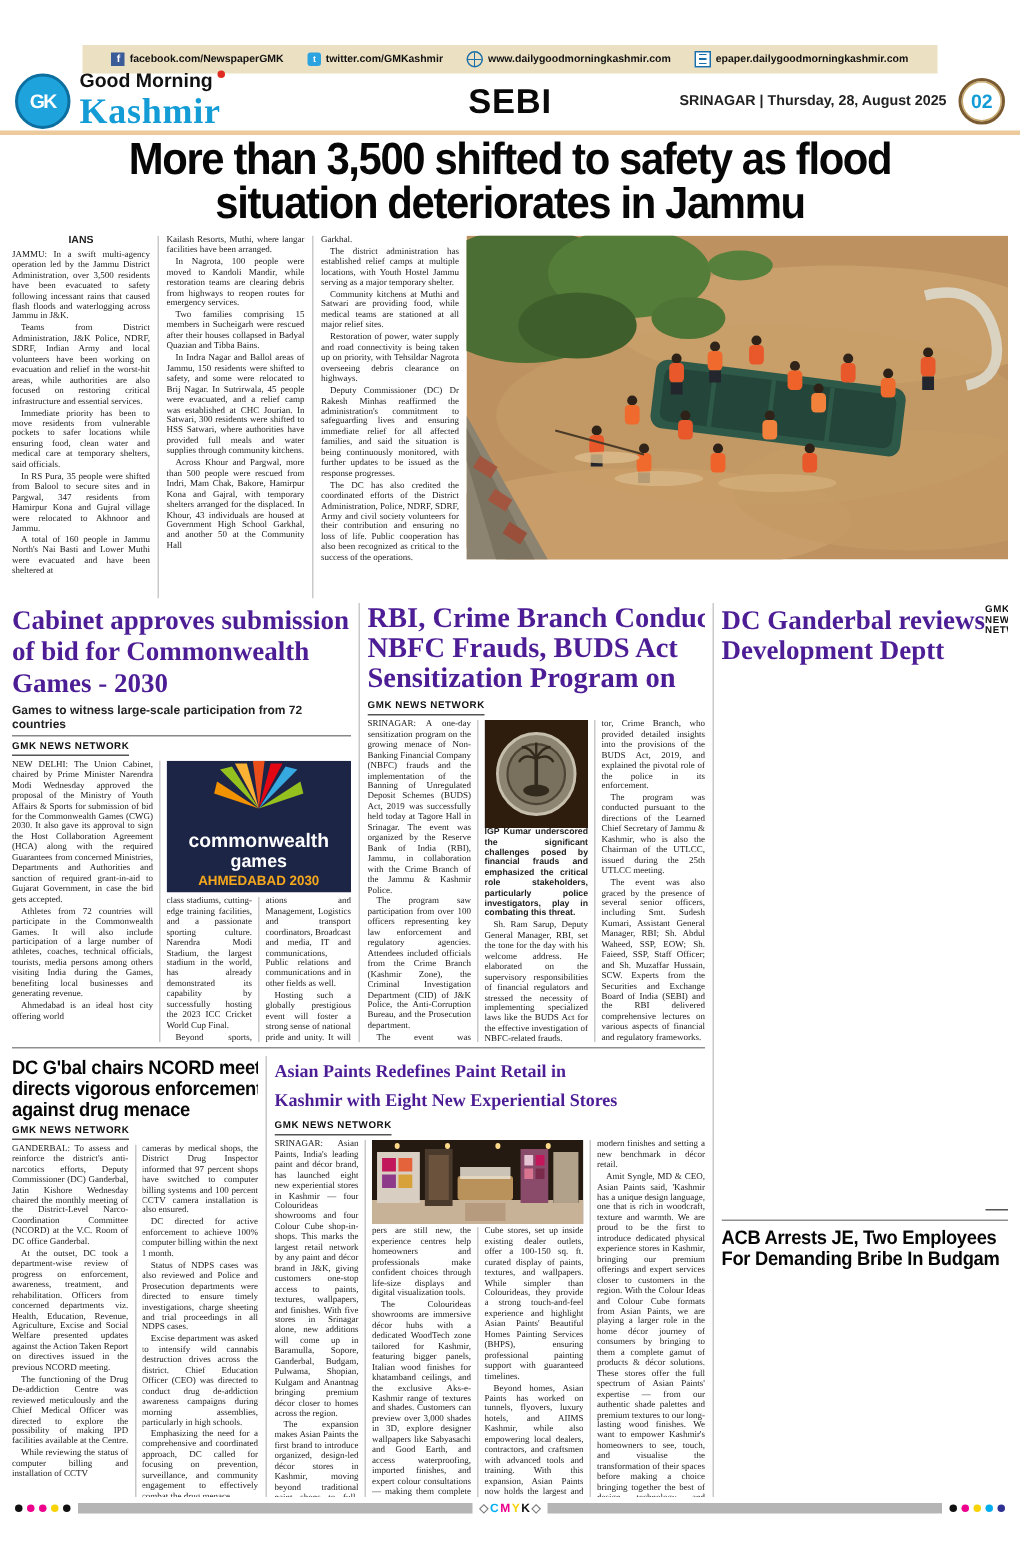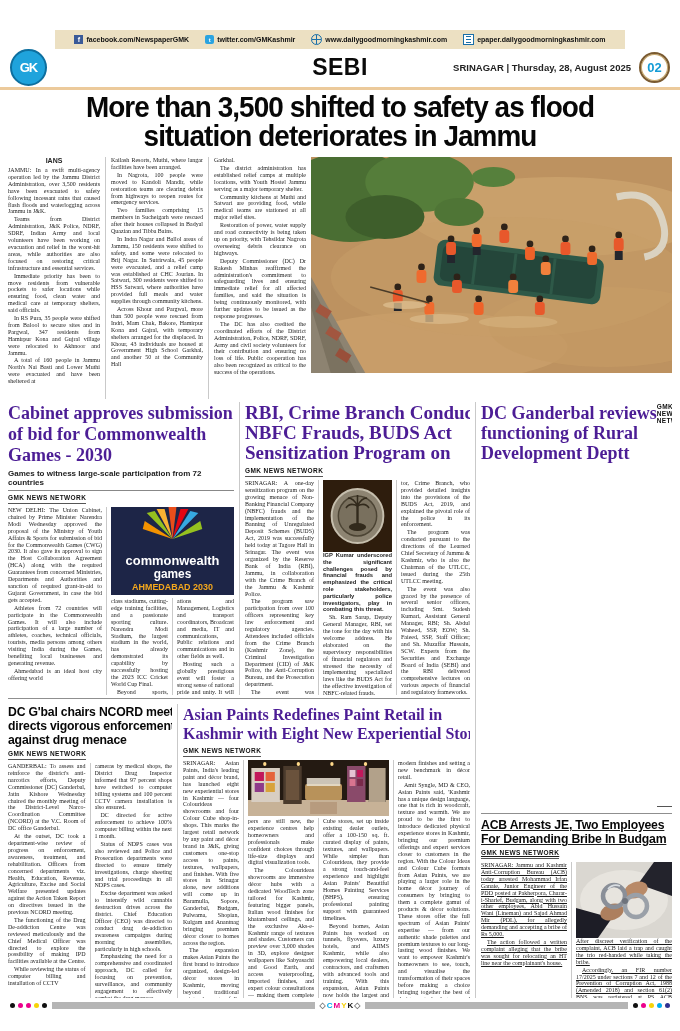--- a/index.html
+++ b/index.html
@@ -74,31 +74,31 @@
   .dcg-fig{height:108px;margin:2px 0 3px;}
   .dcg-fig svg{display:block;width:100%;height:100%;}
   .dcg-body{flex:1;display:flex;gap:4px;overflow:hidden;}
   .dcg-body .body-col{flex:1;}
   
   .ncord{width:164px;flex:none;display:flex;flex-direction:column;overflow:hidden;}
   .ncord-body{flex:1;display:flex;gap:4px;overflow:hidden;}
   .ncord-body .body-col{flex:1;}
   
   .paints{flex:1;display:flex;flex-direction:column;overflow:hidden;}
-  .paints .serif-head p{font-size:16px;line-height:19px;}
+  .paints .serif-head p{font-size:12px;line-height:19px;}
   .paints-body{flex:1;display:flex;gap:4px;overflow:hidden;}
   .paints-col1{width:56px;flex:none;}
   .paints-mid{flex:1;display:flex;flex-direction:column;overflow:hidden;}
   .paints-photo{height:56px;flex:none;}
   .paints-photo svg{display:block;width:100%;height:100%;}
   .paints-midcols{flex:1;display:flex;gap:4px;margin-top:2px;overflow:hidden;}
   .paints-midcols .body-col{flex:1;}
   .paints-col4{width:72px;flex:none;}
   
-  .acb{flex:1;display:flex;flex-direction:column;overflow:hidden;text-decoration:underline;}
+  .acb{flex:1;display:flex;flex-direction:row;overflow:hidden;}
   .acb-body{flex:1;display:flex;gap:4px;overflow:hidden;}
   .acb-col1{flex:1;}
   .acb-right{width:96px;flex:none;display:flex;flex-direction:column;overflow:hidden;}
   .acb-photo{height:76px;flex:none;margin-bottom:2px;}
   .acb-photo svg{display:block;width:100%;height:100%;}
   
   .print-bar{position:absolute;left:10px;right:10px;top:1000px;height:10px;display:flex;align-items:center;gap:5px;}
   .dots{display:flex;gap:3px;}
   .dots span{width:5px;height:5px;border-radius:50%;display:inline-block;}
   .gray-bar{flex:1;height:7px;background:#b5b5b5;}
@@ -125,20 +125,24 @@
     </span>
     <span class="social-item">
       <span class="ic ic-doc"></span>
       <span>epaper.dailygoodmorningkashmir.com</span>
     </span>
   </div>
 
   <div class="masthead">
     <div class="logo">
       <span class="gk-circle">GK</span>
+      <span class="logo-text">
+        <span class="logo-top"><span>Good Morning</span><span class="red-dot"></span></span>
+        <span class="logo-main">Kashmir</span>
+      </span>
     </div>
     <div class="section-title">SEBI</div>
     <div class="mast-right">
       <span class="dateline">SRINAGAR  |  Thursday, 28, August 2025</span>
       <span class="page-circle">02</span>
     </div>
   </div>
   <div class="tan-rule"></div>
 
   <section class="lead">
@@ -468,21 +472,20 @@
         </article>
       </div>
     </div>
 
     <div class="vrule"></div>
 
     <div class="lower-right">
       <article class="dcg">
         <div class="serif-head">
             <p>DC Ganderbal reviews</p>
-            <p>functioning of Rural</p>
             <p>Development Deptt</p>
           </div>
         <figure class="dcg-fig" style="margin:0">
           <svg viewBox="0 0 196 108" preserveAspectRatio="none">
             <rect width="196" height="78" fill="#d6d6cf"></rect>
             <rect x="150" y="4" width="18" height="58" fill="#2f7a40"></rect>
             <rect x="153" y="10" width="12" height="10" fill="#e8efe2" opacity="0.8"></rect>
             <rect x="60" y="26" width="74" height="44" rx="8" fill="#3a3a3a"></rect>
             <circle cx="97" cy="22" r="11" fill="#c99c7c"></circle>
             <path d="M86,18 a11,11 0 0,1 22,0 l0,-4 a11,8 0 0,0 -22,0 Z" fill="#1e1a16"></path>

